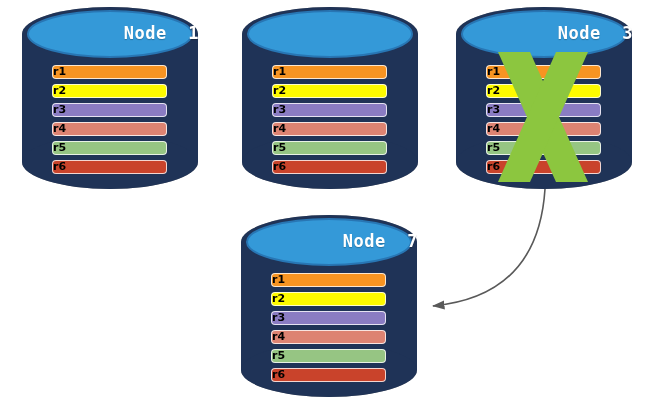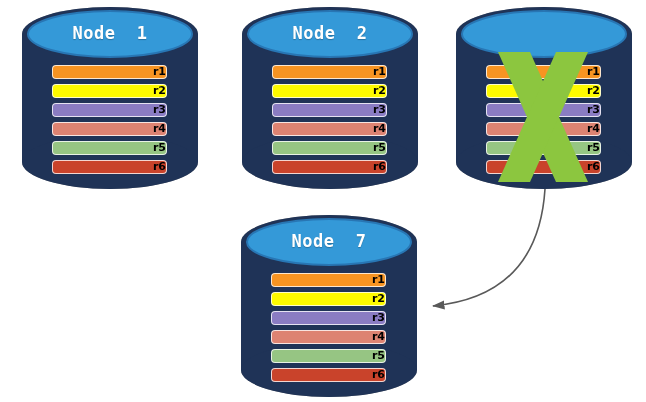--- a/index.html
+++ b/index.html
@@ -7,29 +7,29 @@
     position:relative;width:646px;height:402px;background:#ffffff;
     font-family:"DejaVu Sans", "Liberation Sans", sans-serif;overflow:hidden;
   }
   .node{position:absolute;width:178px;height:184px;}
   .cyl{
     position:absolute;left:0;top:0;width:178px;height:184px;
     filter:drop-shadow(0 0 0.6px rgba(110,110,110,0.85));
   }
   .node-title{
     position:absolute;top:16px;left:0;right:0;height:22px;line-height:22px;
-    text-align:center;color:#ffffff;font-weight:bold;font-size:17px;
+    text-align:right;color:#ffffff;font-weight:bold;font-size:17px;
     font-family:"DejaVu Sans Mono","DejaVu Sans",monospace;
     white-space:pre;letter-spacing:0.5px;text-shadow:0 1px 1px rgba(0,0,0,0.25);
   }
   .bars{position:absolute;left:31px;top:59px;width:115px;}
   .bar{
     height:14px;margin-bottom:5px;border-radius:4px;
     border:1px solid rgba(255,255,255,0.78);box-sizing:border-box;
-    text-align:right;font-size:11px;font-weight:bold;color:#000;
+    text-align:left;font-size:11px;font-weight:bold;color:#000;
     line-height:11px;overflow:hidden;
   }
   .xmark{position:absolute;left:0;top:0;width:178px;height:184px;}
   .arrow-layer{position:absolute;left:0;top:0;width:646px;height:402px;pointer-events:none;}
 </style>
 </head>
 <body>
 
 <div class="canvas">
 
@@ -51,38 +51,38 @@
     </div>
   </div>
 
   <div class="node" style="left:241px;top:6px;">
     <svg class="cyl" viewBox="0 0 178 184">
       <ellipse cx="89" cy="28" rx="88" ry="27" fill="#1F3357"></ellipse>
       <rect x="1" y="28" width="176" height="128" fill="#1F3357"></rect>
       <ellipse cx="89" cy="156" rx="88" ry="27" fill="#1F3357"></ellipse>
       <ellipse cx="89" cy="28" rx="82" ry="23" stroke-width="2" fill="#3499D8" stroke="#2876B4"></ellipse>
     </svg>
-    <div class="node-title">Node  2</div>
     <div class="bars">
       <div class="bar" style="background: rgb(247, 148, 34);">r1</div>
       <div class="bar" style="background: rgb(254, 251, 0);">r2</div>
       <div class="bar" style="background: rgb(138, 124, 195);">r3</div>
       <div class="bar" style="background: rgb(221, 131, 114);">r4</div>
       <div class="bar" style="background: rgb(150, 197, 131);">r5</div>
       <div class="bar" style="background: rgb(201, 67, 43);">r6</div>
     </div>
   </div>
 
   <div class="node" style="left:455px;top:6px;">
     <svg class="cyl" viewBox="0 0 178 184">
       <ellipse cx="89" cy="28" rx="88" ry="27" fill="#1F3357"></ellipse>
       <rect x="1" y="28" width="176" height="128" fill="#1F3357"></rect>
       <ellipse cx="89" cy="156" rx="88" ry="27" fill="#1F3357"></ellipse>
       <ellipse cx="89" cy="28" rx="82" ry="23" stroke-width="2" fill="#3499D8" stroke="#2876B4"></ellipse>
     </svg>
+    <div class="node-title">Node  3</div>
     <div class="bars">
       <div class="bar" style="background: rgb(247, 148, 34);">r1</div>
       <div class="bar" style="background: rgb(254, 251, 0);">r2</div>
       <div class="bar" style="background: rgb(138, 124, 195);">r3</div>
       <div class="bar" style="background: rgb(221, 131, 114);">r4</div>
       <div class="bar" style="background: rgb(150, 197, 131);">r5</div>
       <div class="bar" style="background: rgb(201, 67, 43);">r6</div>
     </div>
     <svg class="xmark" viewBox="0 0 178 184">
       <polygon points="43,46 75,46 133,176 101,176" fill="#8CC63F"></polygon>

